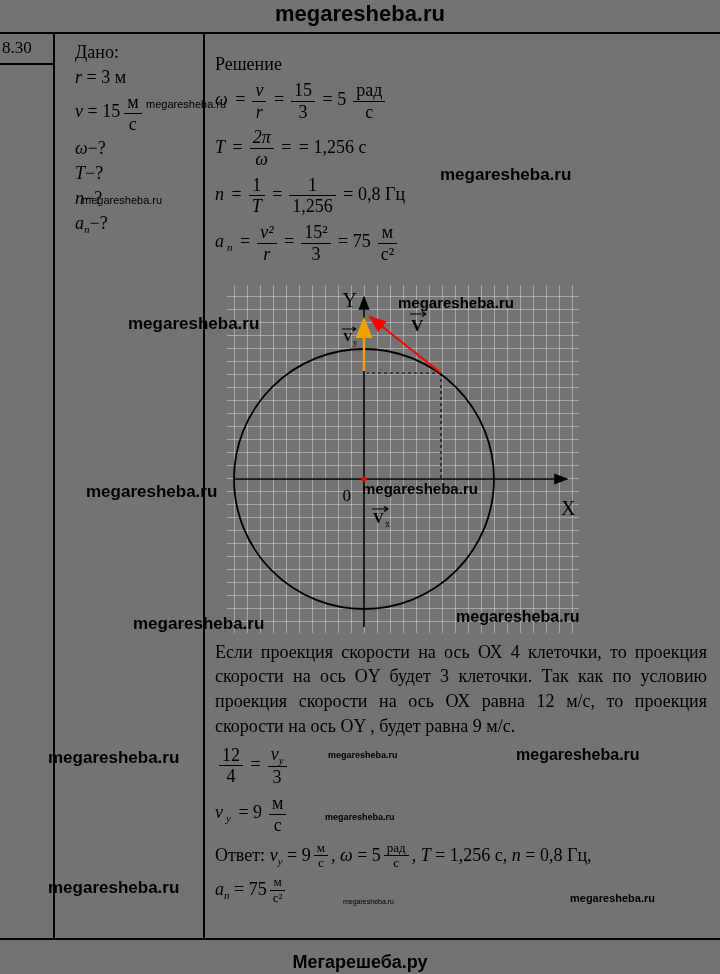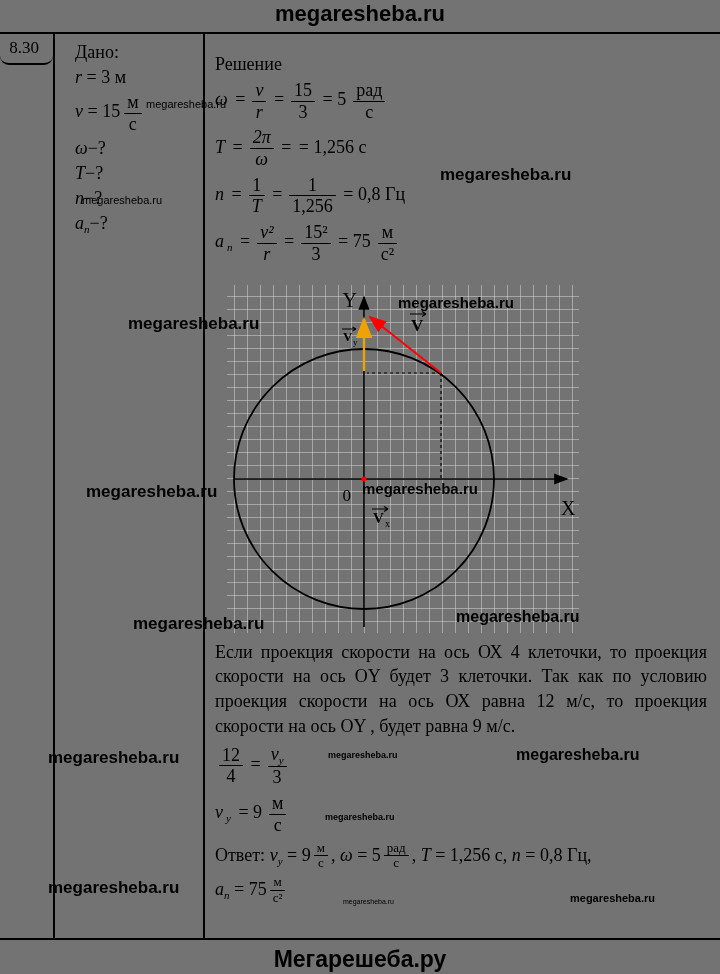--- a/index.html
+++ b/index.html
@@ -3,27 +3,27 @@
 <meta charset="utf-8">
 <style>
   * { margin:0; padding:0; box-sizing:border-box; }
   html,body { background:#fff; }
   .page { position:relative; width:720px; height:974px; background:#737373;
           font-family:"Liberation Serif", serif; color:#000; overflow:hidden; }
 
   .site-header { position:absolute; top:1px; left:0; right:0; text-align:center;
                  font-family:"Liberation Sans", sans-serif; font-weight:bold; font-size:22px; }
   .site-footer { position:absolute; bottom:1px; left:0; right:0; text-align:center;
-                 font-family:"Liberation Sans", sans-serif; font-weight:bold; font-size:23px; }
+                 font-family:"Liberation Sans", sans-serif; font-weight:bold; font-size:18px; }
 
   .doc { position:absolute; top:32px; left:0; width:720px; height:908px;
          border-top:2px solid #000; border-bottom:2px solid #000; display:flex; }
   .col-num { width:55px; border-right:2px solid #000; flex:none; }
-  .problem-number { font-size:17px; text-align:right; padding:4px 14px 5px 2px;
-                    border-bottom:2px solid #000;border-radius:9px; }
+  .problem-number { font-size:17px; text-align:left; padding:4px 2px 5px 2px;
+                    border-bottom:2px solid #000; }
   .col-given { width:150px; border-right:2px solid #000; flex:none;
                padding:4px 6px 4px 8px; font-size:18px; }
   .col-solution { flex:1; padding:20px 6px 4px 10px; font-size:18px; }
 
   .gline { margin:4px 12px; white-space:nowrap; }
   .it { font-style:italic; }
   .sub { font-size:11px; font-style:italic; vertical-align:-4px; }
 
   .frac { display:inline-flex; flex-direction:column; text-align:center;
           vertical-align:middle; margin:0 4px; line-height:1.15; }

